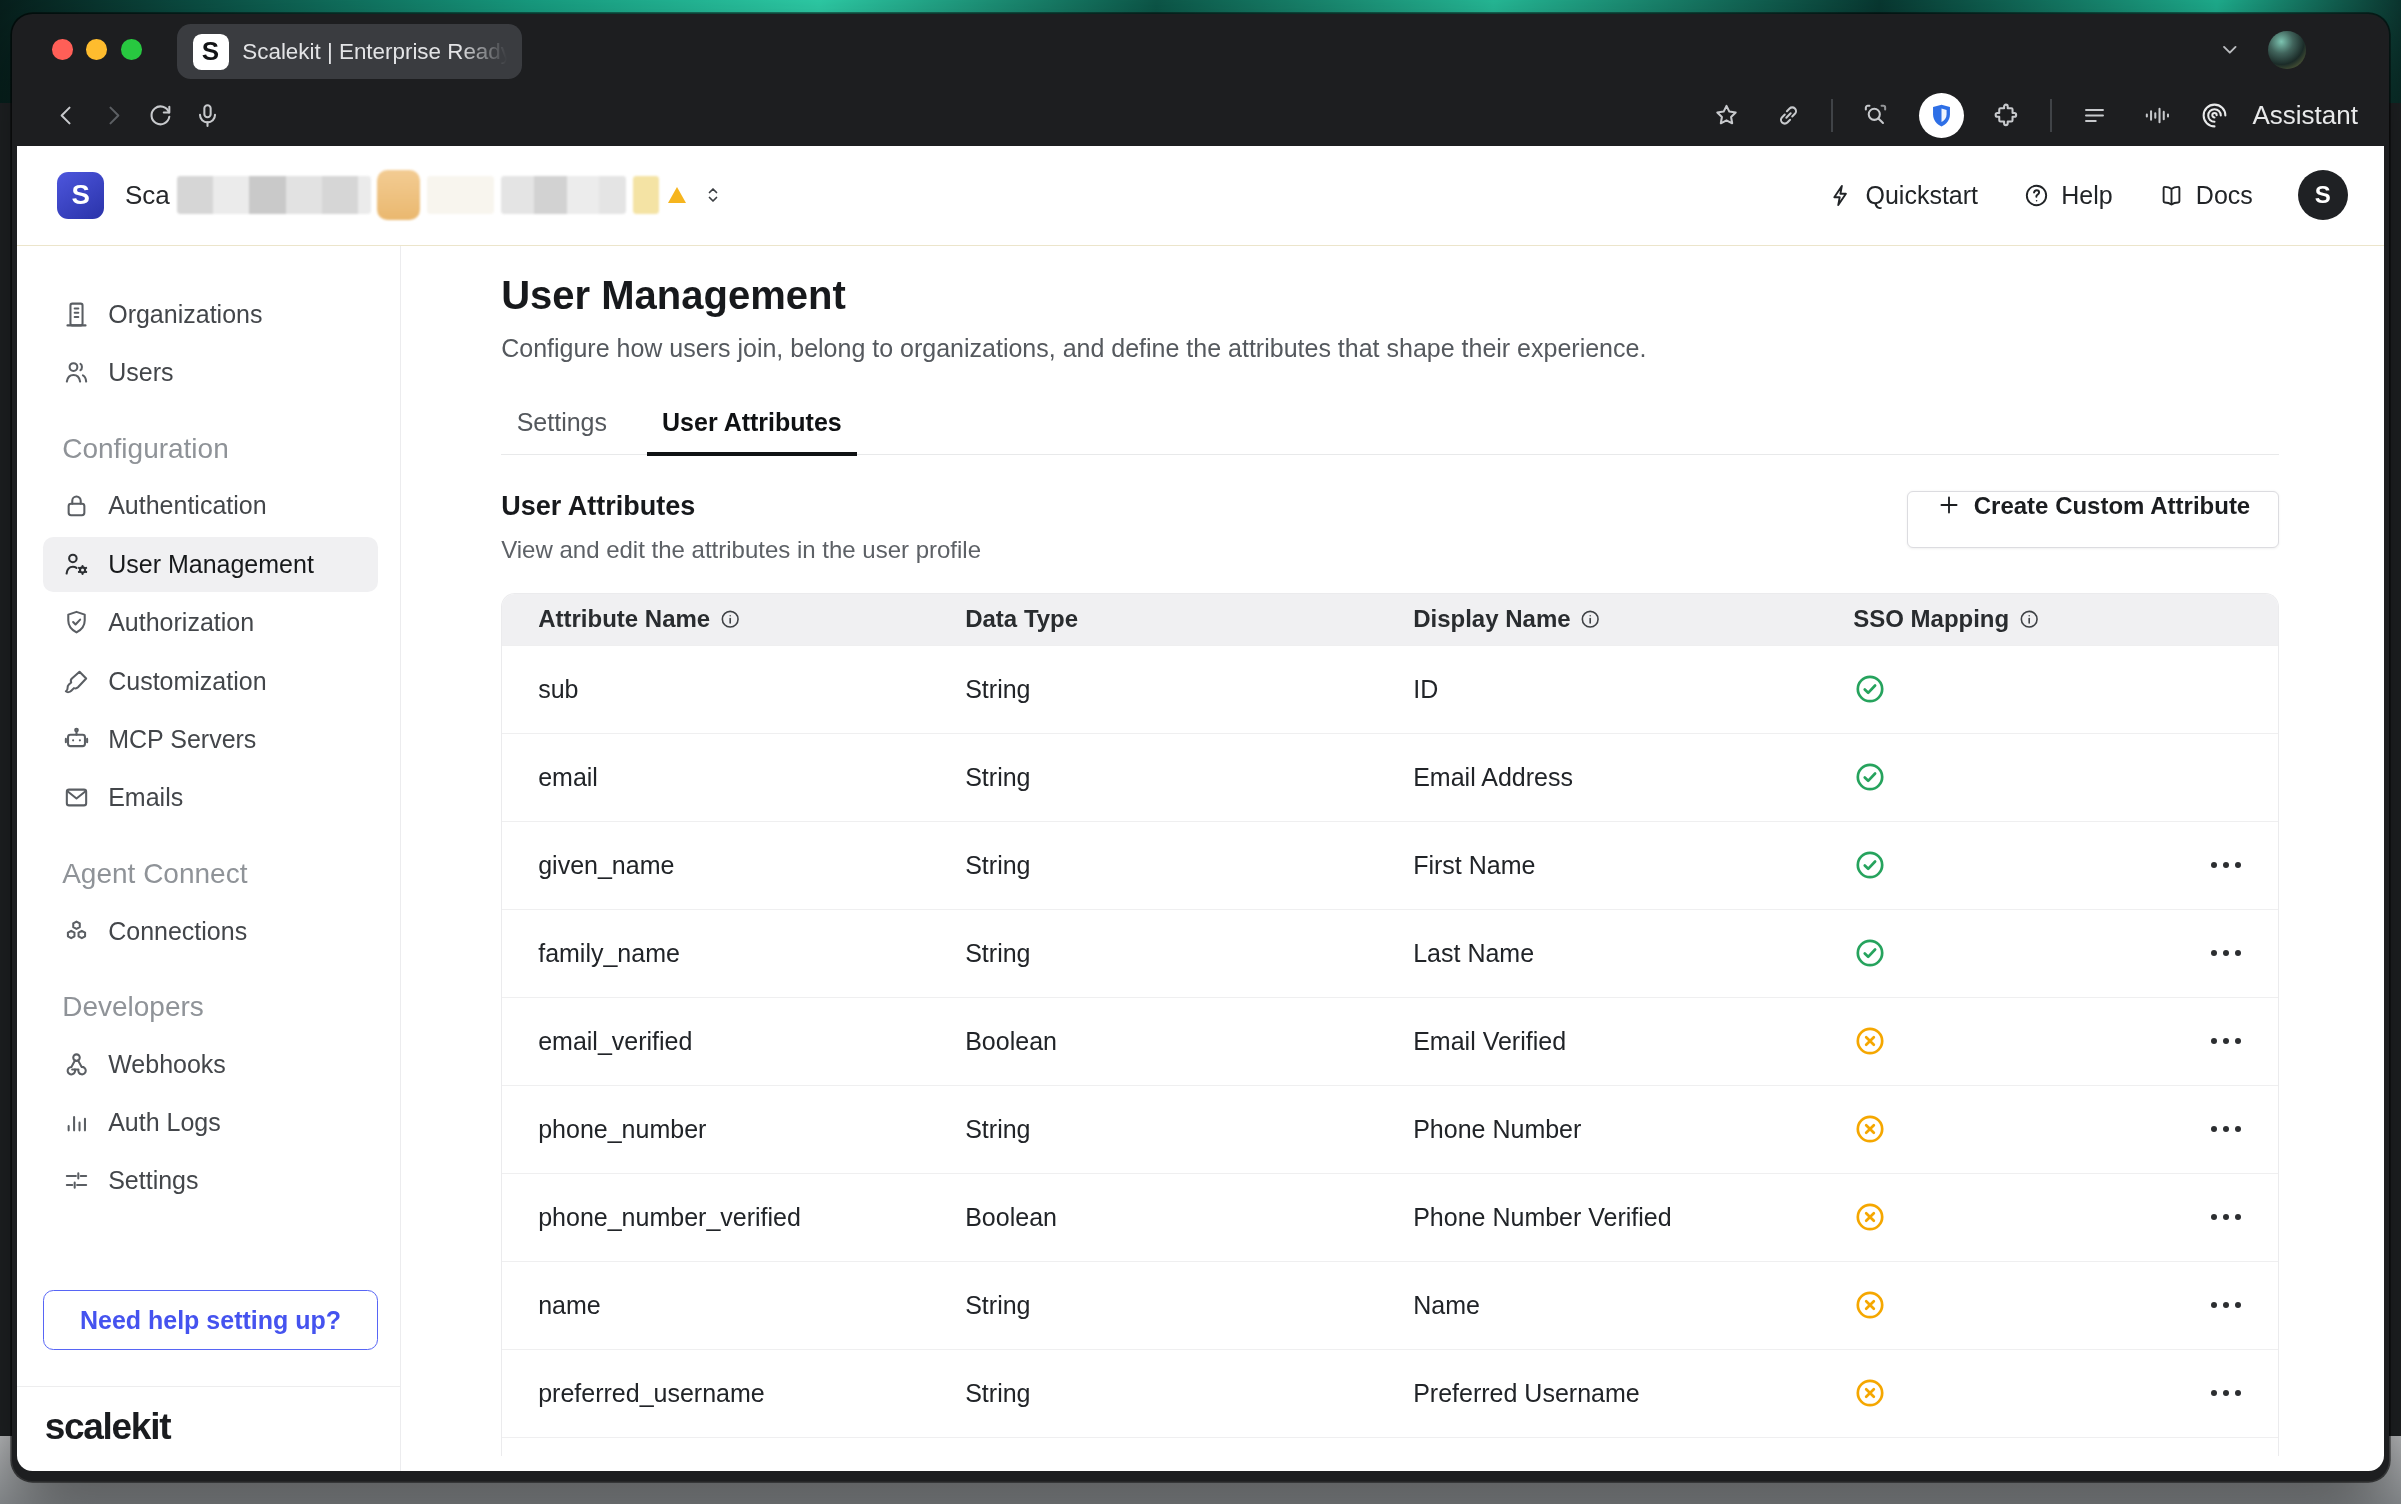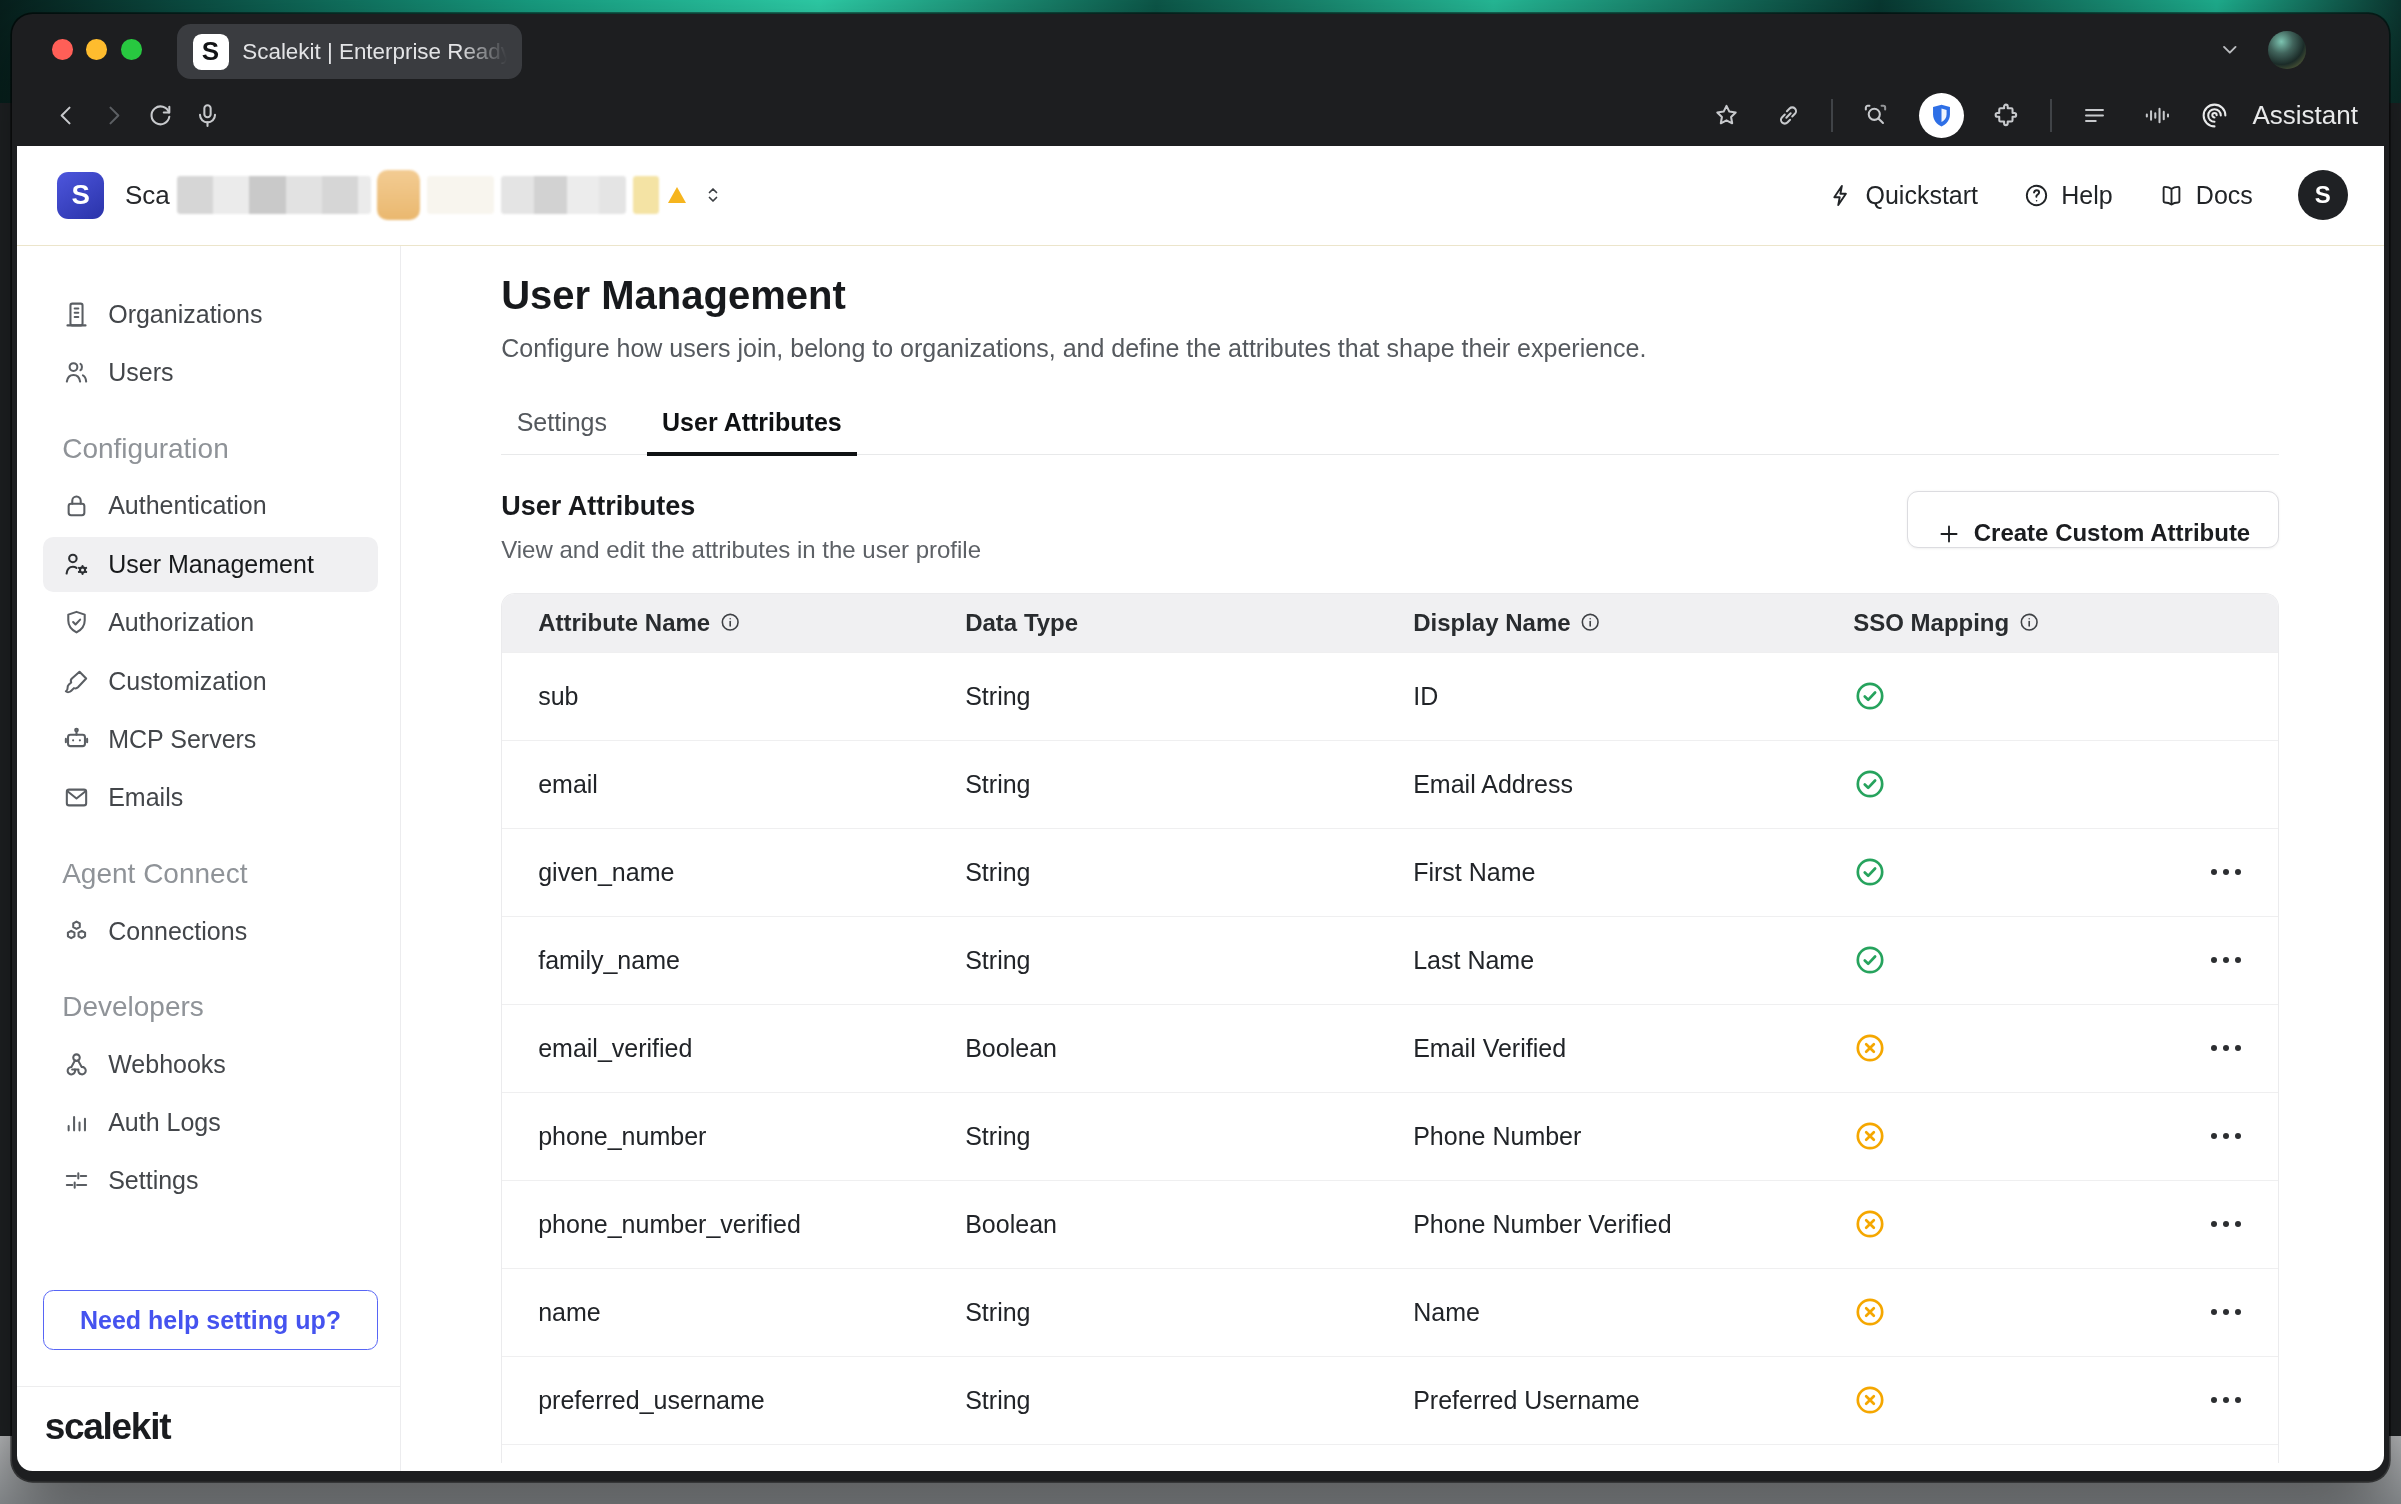--- a/index.html
+++ b/index.html
@@ -89,28 +89,28 @@
   .main { flex:1; padding:27.6px 105px 0 100px; min-width:0; overflow:hidden; }
   .page-title { font-size:40px; font-weight:600; color:#17191c; }
   .page-subtitle { margin-top:15.5px; font-size:25px; color:#55595e; }
   .tabs { margin-top:45px; display:flex; gap:24px; border-bottom:1.7px solid #e8e9ea; }
   .tab-item { padding:0 15.5px 17px; font-size:25px; color:#54585d; position:relative; }
   .tab-item.active { color:#0f1113; font-weight:700; }
   .tab-item.active::after { content:""; position:absolute; left:0; right:0; bottom:-2.6px; height:4.3px; background:#101214; }
   .section-row { margin-top:36px; display:flex; align-items:flex-start; justify-content:space-between; }
   .section-heading { font-size:27px; font-weight:700; color:#17191c; }
   .section-desc { margin-top:13.8px; font-size:24px; color:#5d6166; }
-  .create-btn { height:57px; border:1.7px solid #dcdce0; border-radius:11px; background:#fff; padding:0 27.6px;
-    display:flex; align-items:flex-end; gap:12px; font-size:24px; font-weight:600; color:#1b1d20;
+  .create-btn { height:57px; border:1.7px solid #dcdce0; border-radius:6px; background:#fff; padding:0 27.6px;
+    display:flex; align-items:flex-start; gap:12px; font-size:24px; font-weight:600; color:#1b1d20;
     box-shadow:0 0.9px 2.6px rgba(0,0,0,.06); }
   .create-btn svg { width:26px; height:26px; }
 
   .table { margin-top:29px; border:1.7px solid #ebebed; border-bottom:none; border-radius:13.8px 13.8px 0 0; overflow:hidden; }
   .thead { display:grid; grid-template-columns:463px 448px 440px 284px 1fr; align-items:center;
-    height:58px; background:#f0f0f2; font-size:24px; font-weight:600; color:#292c2f; }
+    height:51px; background:#f0f0f2; font-size:24px; font-weight:600; color:#292c2f; }
   .th { display:flex; align-items:center; gap:8.6px; }
   .th svg { width:22.4px; height:22.4px; color:#3f4246; }
   .c-first { padding-left:36px; }
   .trow { display:grid; grid-template-columns:463px 448px 440px 284px 1fr; align-items:center;
     height:88px; background:#fff; border-top:1.7px solid #efeff0; font-size:25px; color:#212428; }
   .trow.partial { height:19px; }
   .status-ic { width:34px; height:34px; display:block; }
   .menu-cell { display:flex; justify-content:flex-end; padding-right:29px; }
   .dots-btn { width:45px; height:38px; display:flex; align-items:center; justify-content:center; gap:6px; background:none; border:none; }
   .dots-btn i { width:6px; height:6px; border-radius:50%; background:#2c2e31; display:block; }

